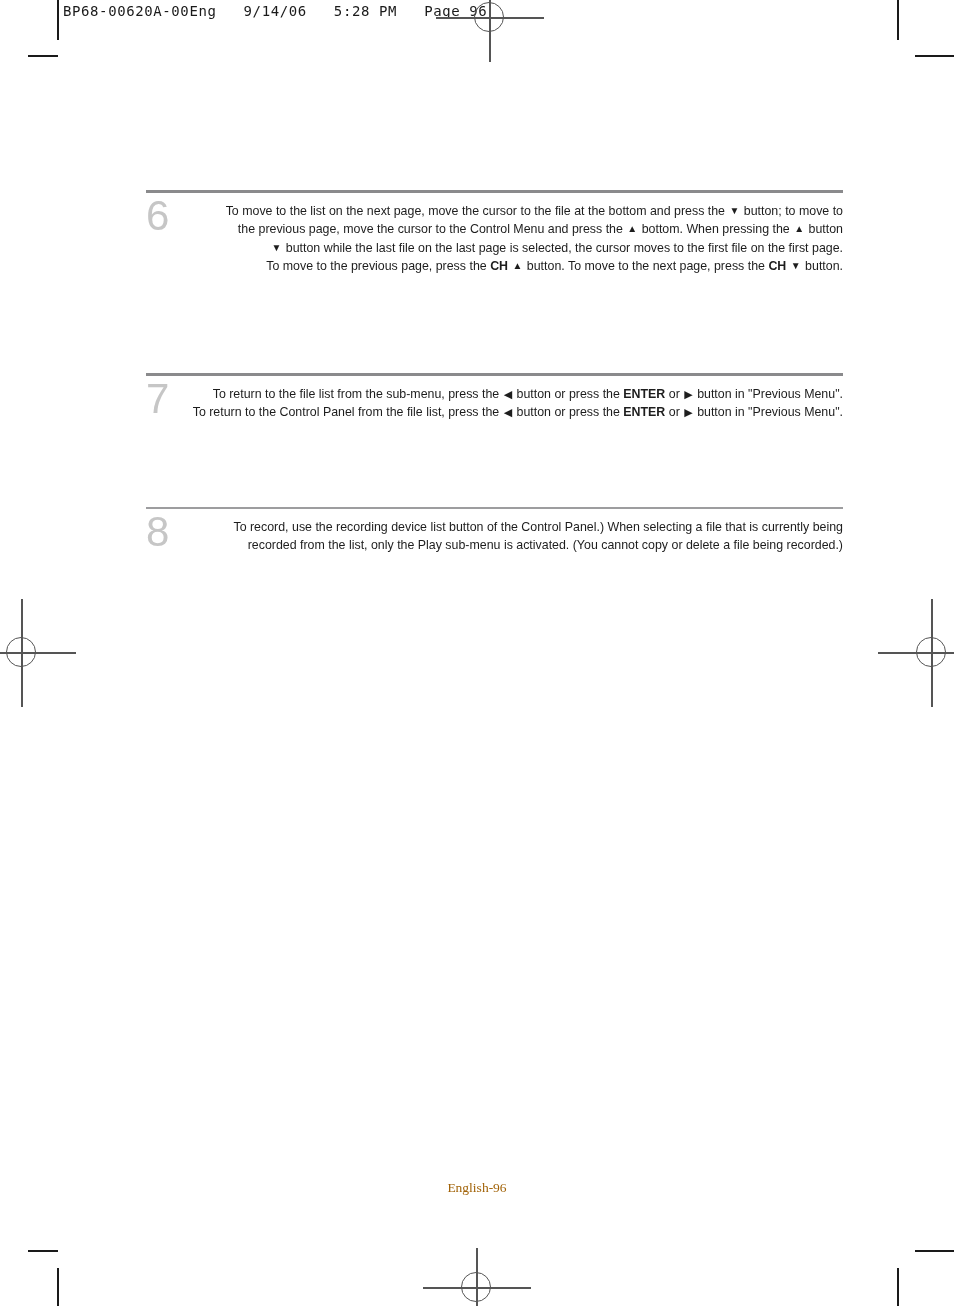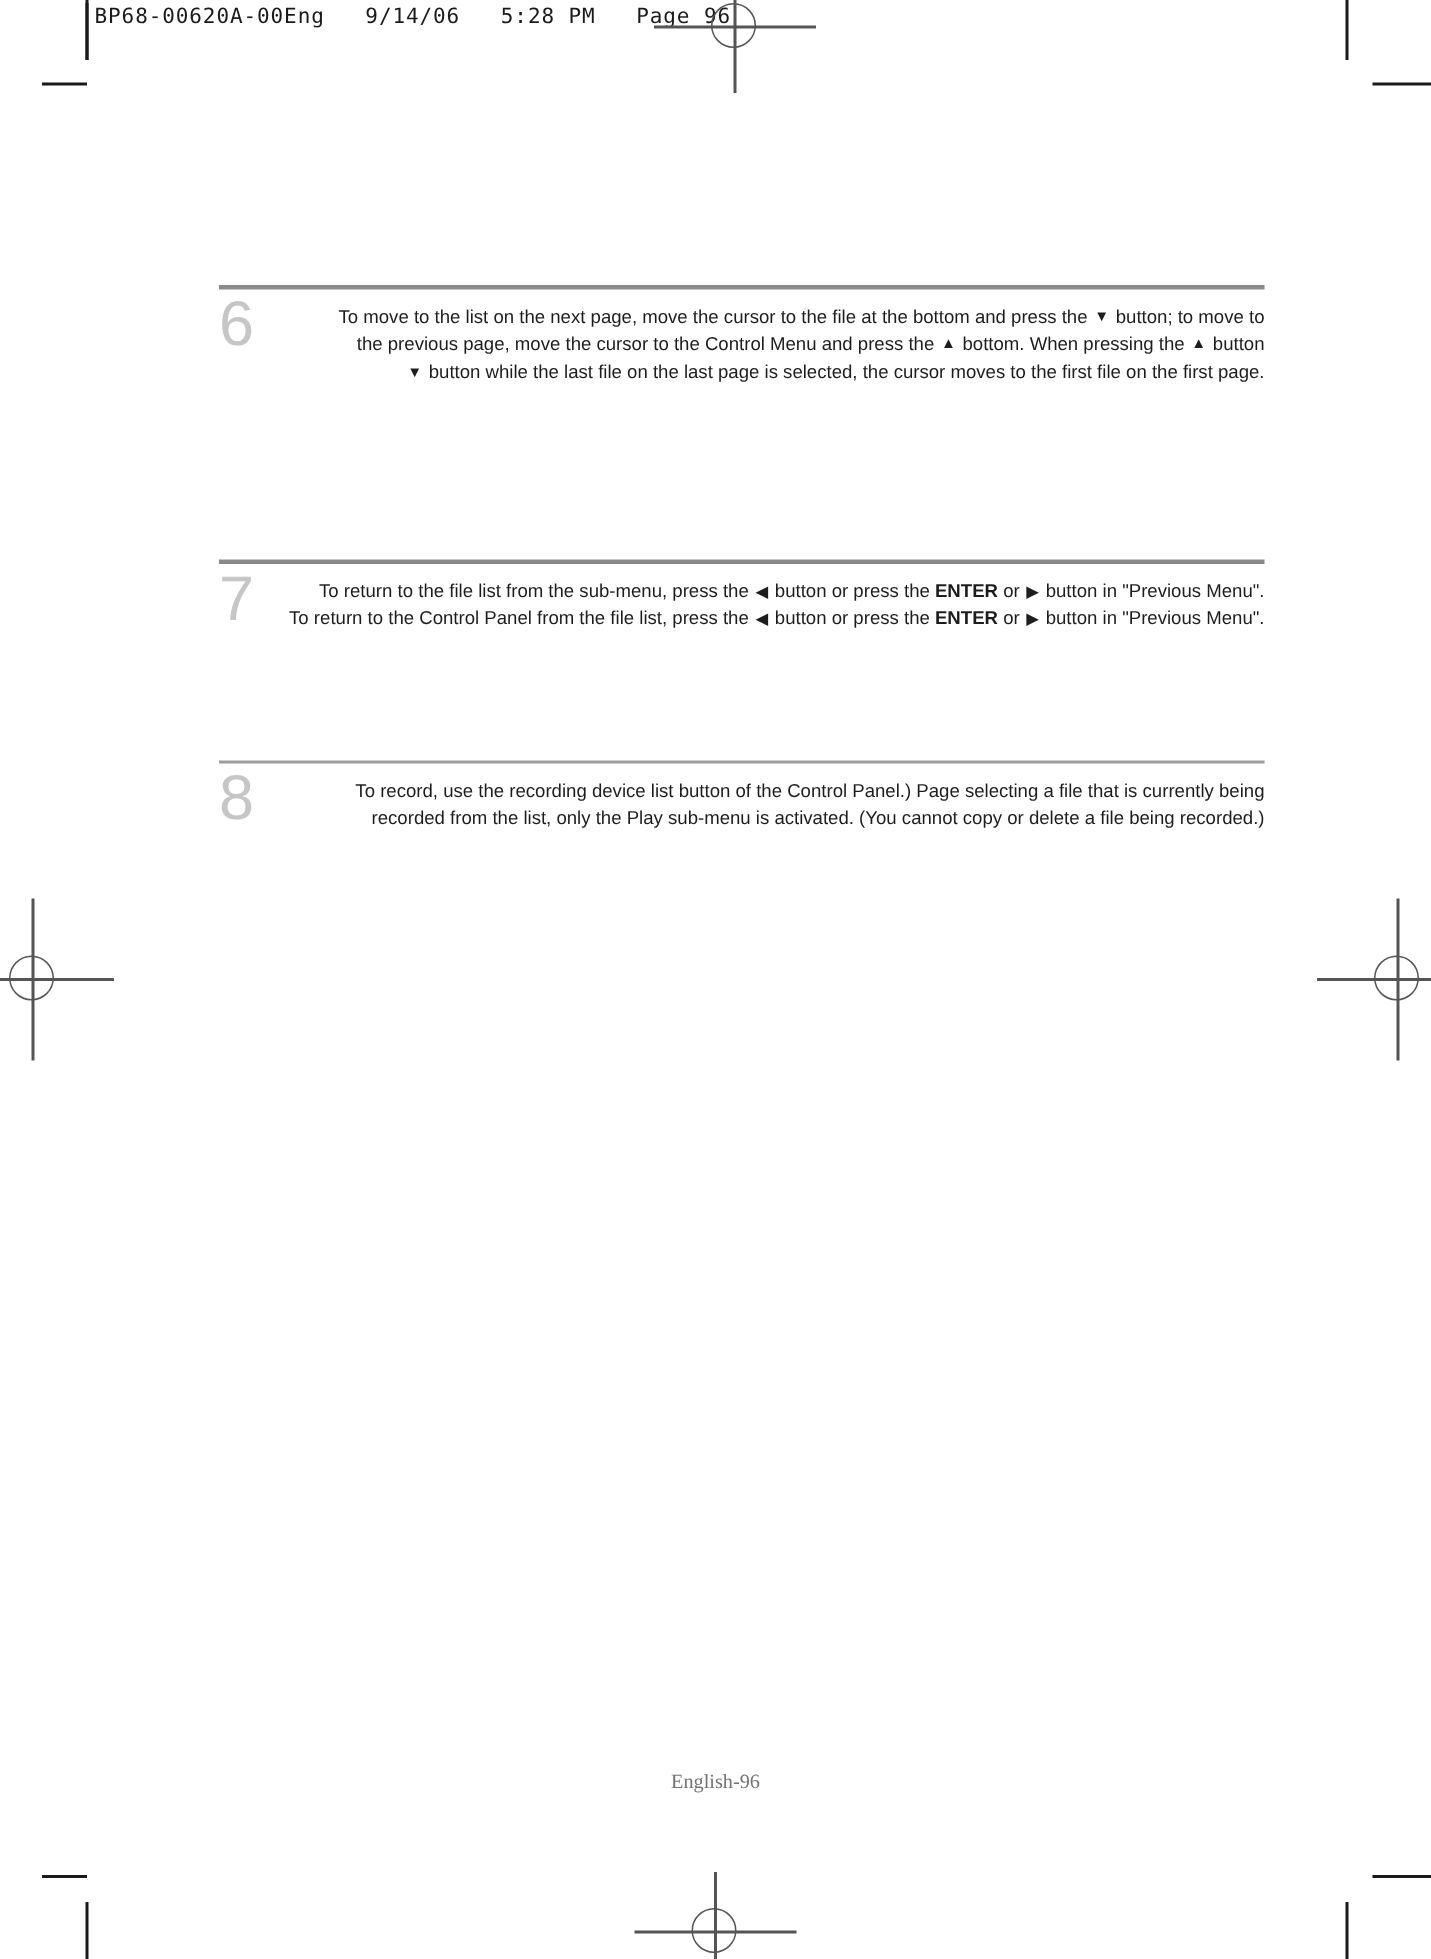--- a/index.html
+++ b/index.html
@@ -165,21 +165,21 @@
 
   
   #page-footer {
     position: absolute;
     left: 0;
     top: 1180px;
     width: 954px;
     text-align: center;
     font-family: "Liberation Serif", serif;
     font-size: 13.5px;
-    color: #737373;
+    color: #a16207;
   }
 </style>
 </head>
 <body>
 
 <div id="slug-rule"></div>
 <div id="slug-text">BP68-00620A-00Eng   9/14/06   5:28 PM   Page 96</div>
 
 <div class="crop-mark crop-v" id="crop-tl-v"></div>
 <div class="crop-mark crop-h" id="crop-tl-h"></div>
@@ -214,41 +214,42 @@
 <div id="page-content">
 
   <div class="step-block" id="step-6">
     <div class="step-divider"></div>
     <div class="step-body">
       <div class="step-number">6</div>
       <div class="step-lines">
           <p><span>To move to the list on the next page, move the cursor to the file at the bottom and press the </span><span class="arrow">▼</span><span> button; to move to</span></p>
           <p><span>the previous page, move the cursor to the Control Menu and press the </span><span class="arrow">▲</span><span> bottom. When pressing the </span><span class="arrow">▲</span><span> button</span></p>
           <p><span class="arrow">▼</span><span> button while the last file on the last page is selected, the cursor moves to the first file on the first page.</span></p>
+          <p><span>To move to the previous page, press the </span><span class="bold">CH</span><span> </span><span class="arrow">▲</span><span> button. To move to the next page, press the </span><span class="bold">CH</span><span> </span><span class="arrow">▼</span><span> button.</span></p>
         </div>
     </div>
   </div>
 
   <div class="step-block" id="step-7">
     <div class="step-divider"></div>
     <div class="step-body">
       <div class="step-number">7</div>
       <div class="step-lines">
           <p><span>To return to the file list from the sub-menu, press the </span><span class="arrow arrow-lr">◀</span><span> button or press the </span><span class="bold">ENTER</span><span> or </span><span class="arrow arrow-lr">▶</span><span> button in "Previous Menu".</span></p>
           <p><span>To return to the Control Panel from the file list, press the </span><span class="arrow arrow-lr">◀</span><span> button or press the </span><span class="bold">ENTER</span><span> or </span><span class="arrow arrow-lr">▶</span><span> button in "Previous Menu".</span></p>
         </div>
     </div>
   </div>
 
   <div class="step-block" id="step-8">
     <div class="step-divider thin"></div>
     <div class="step-body">
       <div class="step-number">8</div>
       <div class="step-lines">
-          <p><span>To record, use the recording device list button of the Control Panel.) Page selecting a file that is currently being</span></p>
+          <p><span>To record, use the recording device list button of the Control Panel.) When selecting a file that is currently being</span></p>
           <p><span>recorded from the list, only the Play sub-menu is activated. (You cannot copy or delete a file being recorded.)</span></p>
         </div>
     </div>
   </div>
 
   <div id="page-footer">English-96</div>
 
 </div>
 
 </body></html>

